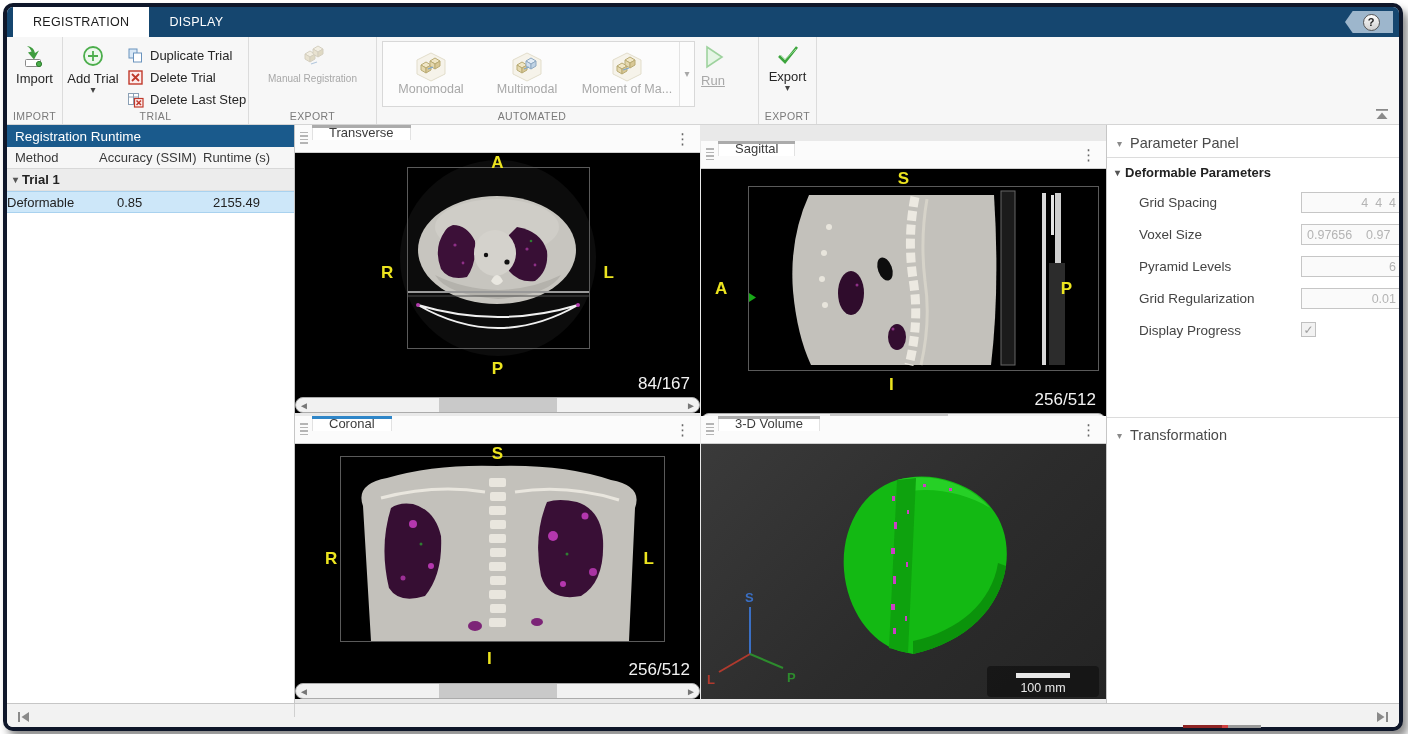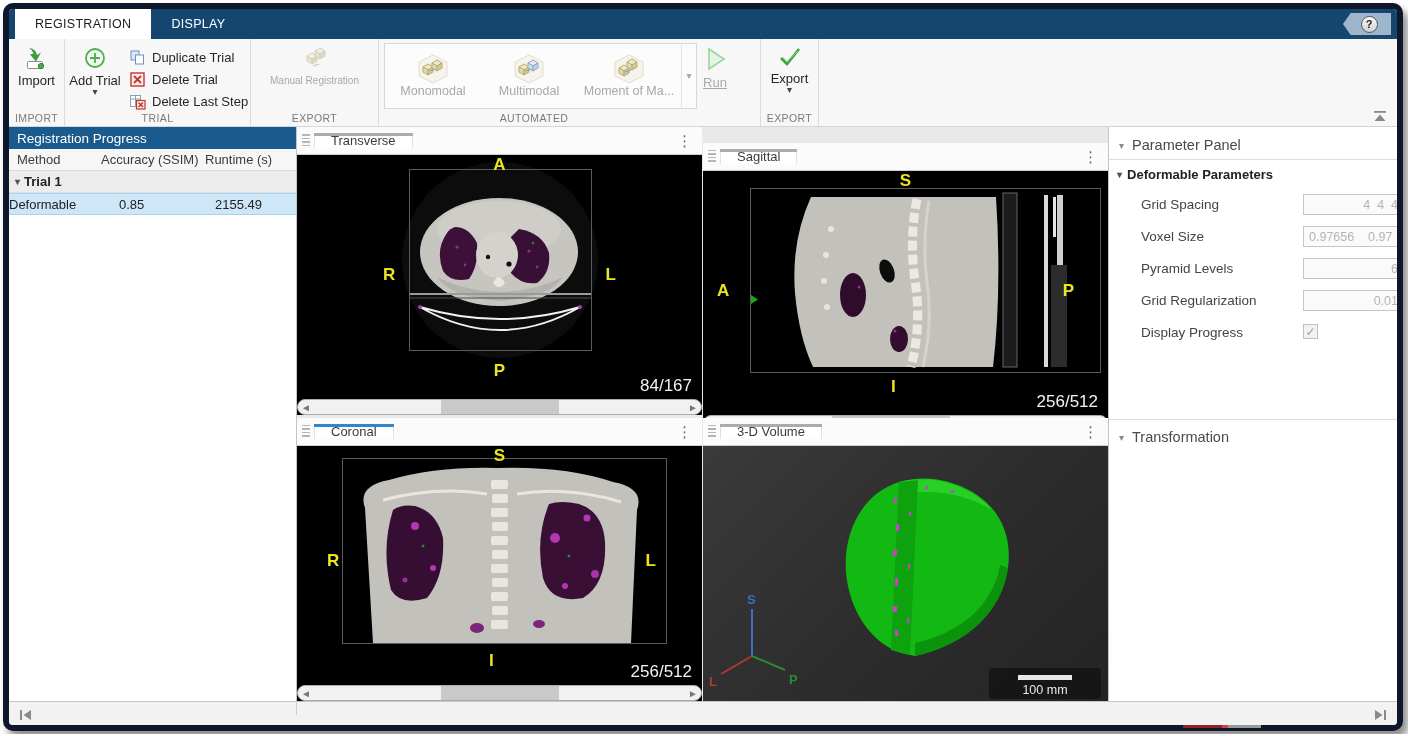--- a/index.html
+++ b/index.html
@@ -1,17 +1,17 @@
 <!DOCTYPE html>
 <html><head>
 <meta charset="utf-8">
 <style>
   html,body{margin:0;padding:0;background:#fff;font-family:"Liberation Sans",sans-serif;}
   *{box-sizing:border-box;}
-  .frame{position:relative;width:1400px;height:728px;margin:3px;border:6px solid #0f172a;border-radius:10px;
+  .frame{position:relative;width:1400px;height:728px;margin:3px;border:4px solid #0f172a;border-radius:10px;
          overflow:hidden;background:#f7f7f7;box-shadow:5px 7px 9px rgba(0,0,0,.45);}
 
   
   .tabstrip{position:absolute;top:0;left:0;right:0;height:30px;background:#15466f;display:flex;align-items:stretch;}
   .apptab{display:flex;align-items:center;padding:0 20px;font-size:12.5px;color:#fff;letter-spacing:.3px;cursor:default;}
   .apptab.active{background:#fff;color:#1c1c1c;margin-left:6px;}
   .help-btn{position:absolute;right:6px;top:4px;width:48px;height:22px;background:#9db6cc;
             clip-path:polygon(0 50%,16% 0,100% 0,100% 100%,16% 100%);display:flex;align-items:center;justify-content:center;}
   .help-circle{width:17px;height:17px;border-radius:50%;background:linear-gradient(#fdfdfd,#cfcfcf);
                border:1.5px solid #555;color:#222;font-size:11px;font-weight:bold;display:flex;align-items:center;justify-content:center;margin-left:4px;}
@@ -42,21 +42,21 @@
   .lp-cols span:first-child{padding-left:8px;}
   .lp-group{height:22px;display:flex;align-items:center;background:#ececec;border-bottom:1px solid #e0e0e0;font-size:13px;font-weight:bold;color:#222;padding-left:6px;gap:4px;}
   .tri{color:#555;font-size:10px;}
   .lp-row.selected{background:#cde7f9;border-top:1px solid #a9d2ef;border-bottom:1px solid #a9d2ef;color:#222;}
   .lp-row span:first-child{}
   .lp-row span:nth-child(2){padding-left:18px;}
   .lp-row span:nth-child(3){padding-left:10px;}
 
   .center{position:absolute;left:288px;top:0;width:811px;height:100%;}
   .vp{position:absolute;background:#000;}
-  .vp-header{position:absolute;left:0;right:0;top:0;height:28px;background:#fbfbfb;border-bottom:1px solid #cfcfcf;display:flex;align-items:center;}
+  .vp-header{position:absolute;left:0;right:0;top:0;height:28px;background:#fbfbfb;border-bottom:1px solid #cfcfcf;display:flex;align-items:flex-start;}
   .grip{width:8px;height:13px;align-self:center;margin:0 4px 0 5px;background:repeating-linear-gradient(#b5b5b5 0 1.5px,transparent 1.5px 3.5px);}
   .vtab{position:relative;background:#fff;border-left:1px solid #e2e2e2;border-right:1px solid #e2e2e2;padding:0 16px;display:flex;align-items:center;font-size:13px;color:#3c3c3c;}
   .vtab::before{content:"";position:absolute;top:0;left:-1px;right:-1px;height:3px;background:#ababab;}
   .vtab.active::before{background:#2f86c8;}
   .kebab{margin-left:auto;align-self:center;margin-right:10px;color:#666;font-size:15px;line-height:15px;}
   .vp-content{position:absolute;left:0;right:0;overflow:hidden;background:#000;}
   .vp-content svg{position:absolute;left:0;top:0;}
   .orient{position:absolute;color:#ece41f;font-size:17px;font-weight:600;z-index:3;}
   .slice{position:absolute;right:10px;bottom:3px;color:#f2f2f2;font-size:17px;z-index:3;}
   .hscroll{position:absolute;left:0;right:0;height:16px;background:#f1f1f1;border:1px solid #ababab;border-radius:8px;display:flex;align-items:center;}
@@ -254,21 +254,21 @@
           <rect x="1" y="1" width="12" height="1.8" fill="#8a8a8a"></rect>
           <path d="M7 4.5 L12.5 11 H1.5 Z" fill="#8a8a8a"></path>
         </svg>
       </div>
     </div>
   </div>
 
   <div class="main">
 
     <div class="leftpanel">
-      <div class="lp-header">Registration Progress</div>
+      <div class="lp-header">Registration Runtime</div>
       <div class="lp-cols">
         <span>Method</span>
         <span>Accuracy (SSIM)</span>
         <span>Runtime (s)</span>
       </div>
       <div class="lp-group">
         <span class="tri">▾</span>
         <span>Trial 1</span>
       </div>
       <div class="lp-row selected">

